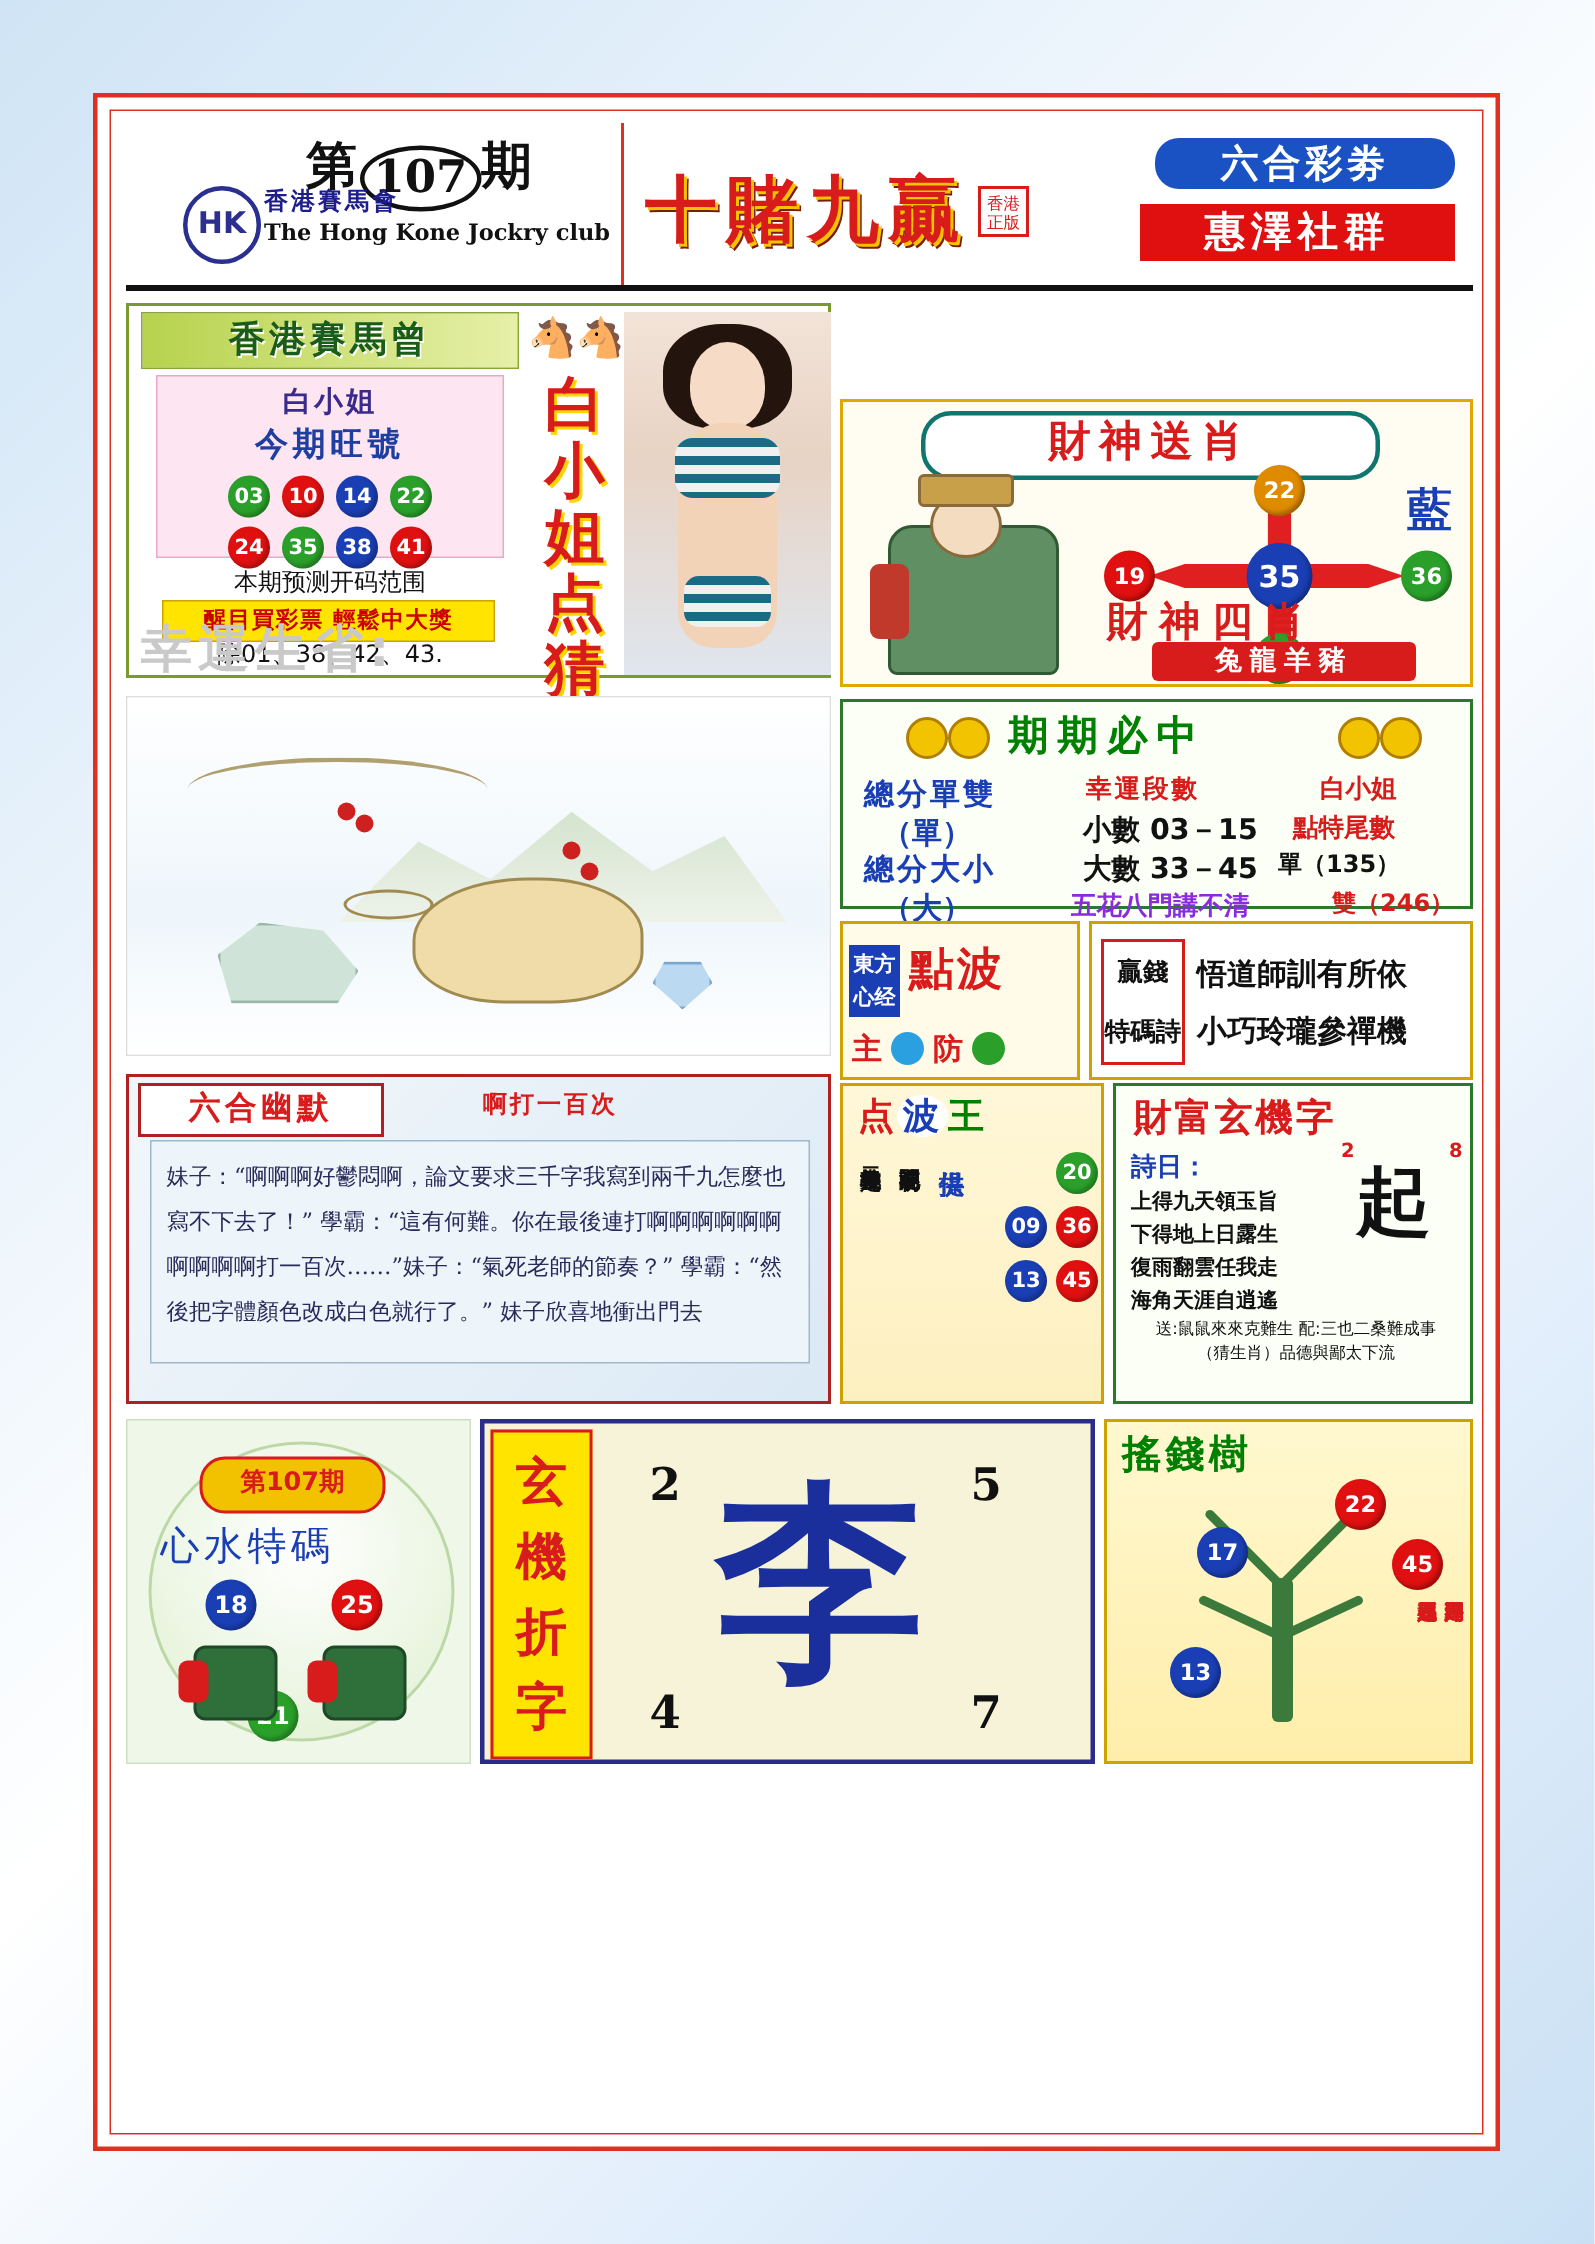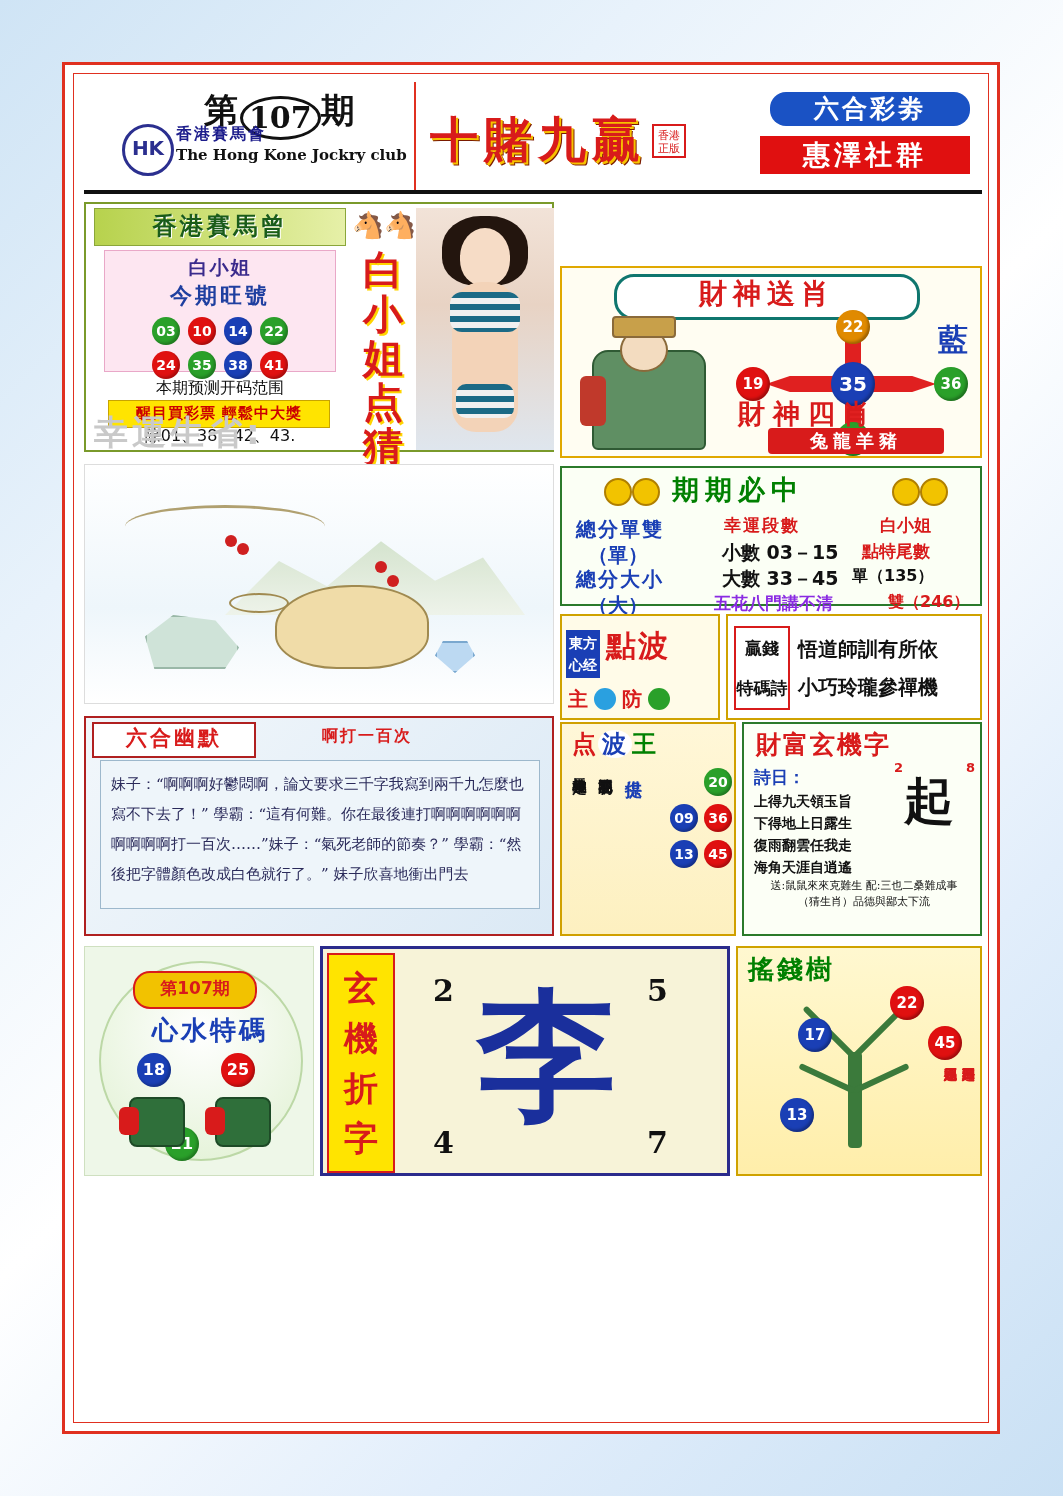--- a/index.html
+++ b/index.html
@@ -172,21 +172,21 @@
   .cai-corner{position:absolute;font-size:13px;color:#d81b1b;font-weight:bold;}
   .cai-foot{position:absolute;left:8px;top:154px;width:224px;font-size:11px;color:#111;line-height:16px;text-align:center;}
 
   
   .b-xin{left:10px;top:872px;width:230px;height:230px;background:#eef7e8;border:1px solid #cfe0c0;}
   .xin-oval{position:absolute;left:14px;top:14px;width:200px;height:196px;border-radius:50%;
     background:radial-gradient(circle at 50% 35%,#ffffff,#dff0d0);border:2px solid #bcd8a6;}
   .xin-badge{position:absolute;left:48px;top:24px;width:120px;height:34px;background:#f2c200;border-radius:17px;
     border:2px solid #d81b1b;}
   .xin-badge span{display:block;text-align:center;line-height:30px;font-size:17px;font-weight:bold;color:#d81b1b;}
-  .xin-title{position:absolute;left:40px;top:66px;width:170px;text-align:center;font-size:26px;font-weight:bold;
+  .xin-title{position:absolute;left:22px;top:66px;width:170px;text-align:left;font-size:26px;font-weight:normal;
     color:#1a3fb5;letter-spacing:3px;font-family:"DejaVu Serif","Liberation Serif",serif;}
   .xin-b1{position:absolute;left:52px;top:106px;}
   .xin-b2{position:absolute;left:136px;top:106px;}
   .xin-b3{position:absolute;left:80px;top:142px;margin-top:38px;}
   .fist{position:absolute;width:52px;height:46px;background:#2f6f3a;border:2px solid #1d4a26;border-radius:8px;}
   .fist:after{content:"";position:absolute;left:-12px;top:8px;width:20px;height:28px;background:#d81b1b;border-radius:6px;}
 
   
   .b-xuan{left:246px;top:872px;width:410px;height:230px;border:3px solid #2b2b8c;background:#f7f3d8;}
   .xuan-side{position:absolute;left:4px;top:4px;width:64px;height:216px;background:#ffe400;border:2px solid #d81b1b;}

